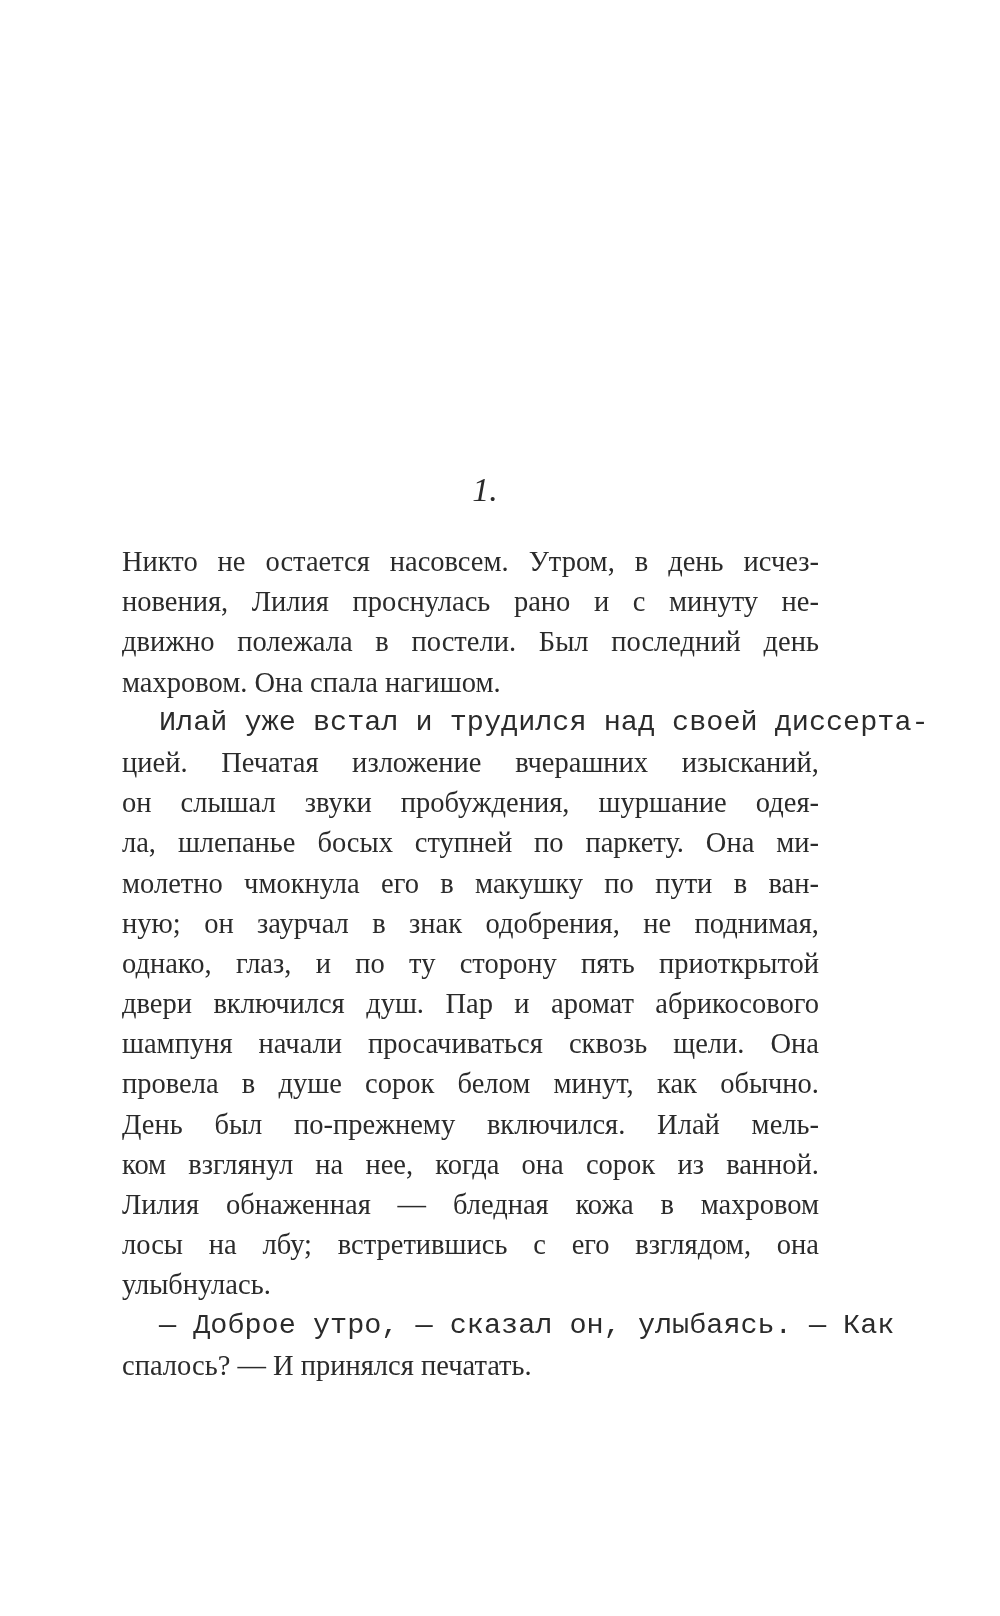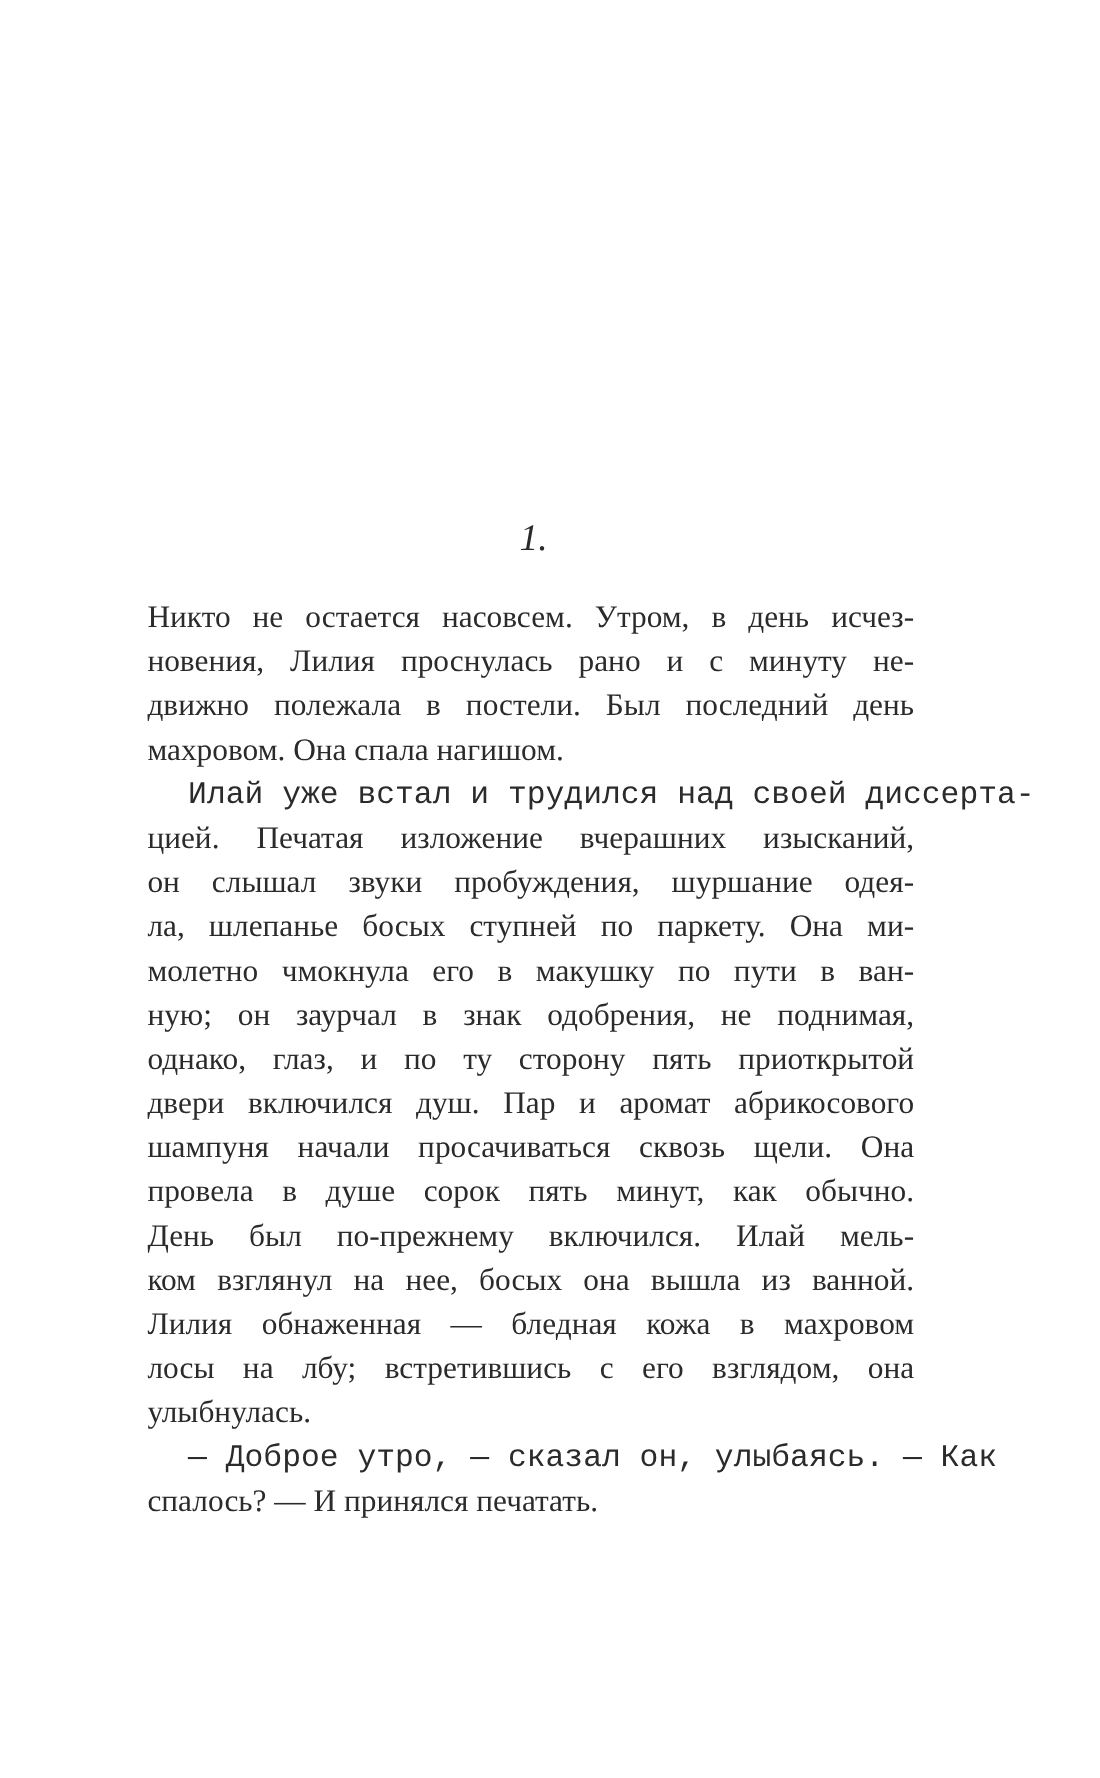--- a/index.html
+++ b/index.html
@@ -29,21 +29,21 @@
       width: 970px;
       top: 470px;
       text-align: center;
       font-style: italic;
       font-size: 34px;
       line-height: 40px;
       color: #2a2a2a;
     }
     .body-text {
       position: absolute;
-      left: 134px;
+      left: 122px;
       top: 542px;
       width: 697px;
       font-size: 28.5px;
       line-height: 40.2px;
       color: #2b2b2b;
     }
     .line {
       display: block;
       white-space: nowrap;
       text-align: justify;
@@ -77,23 +77,23 @@
     <div>
       <span class="line indent">Илай уже встал и трудился над своей диссерта-</span>
       <span class="line">цией. Печатая изложение вчерашних изысканий,</span>
       <span class="line">он слышал звуки пробуждения, шуршание одея-</span>
       <span class="line">ла, шлепанье босых ступней по паркету. Она ми-</span>
       <span class="line">молетно чмокнула его в макушку по пути в ван-</span>
       <span class="line">ную; он заурчал в знак одобрения, не поднимая,</span>
       <span class="line">однако, глаз, и по ту сторону пять приоткрытой</span>
       <span class="line">двери включился душ. Пар и аромат абрикосового</span>
       <span class="line">шампуня начали просачиваться сквозь щели. Она</span>
-      <span class="line">провела в душе сорок пять минут, как обычно.</span>
+      <span class="line">провела в душе сорок белом минут, как обычно.</span>
       <span class="line">День был по-прежнему включился. Илай мель-</span>
-      <span class="line">ком взглянул на нее, босых она вышла из ванной.</span>
+      <span class="line">ком взглянул на нее, когда она сорок из ванной.</span>
       <span class="line">Лилия обнаженная — бледная кожа в махровом</span>
       <span class="line">лосы на лбу; встретившись с его взглядом, она</span>
       <span class="line last">улыбнулась.</span>
     </div>
 
     <div>
       <span class="line indent">— Доброе утро, — сказал он, улыбаясь. — Как</span>
       <span class="line last">спалось? — И принялся печатать.</span>
     </div>
 

